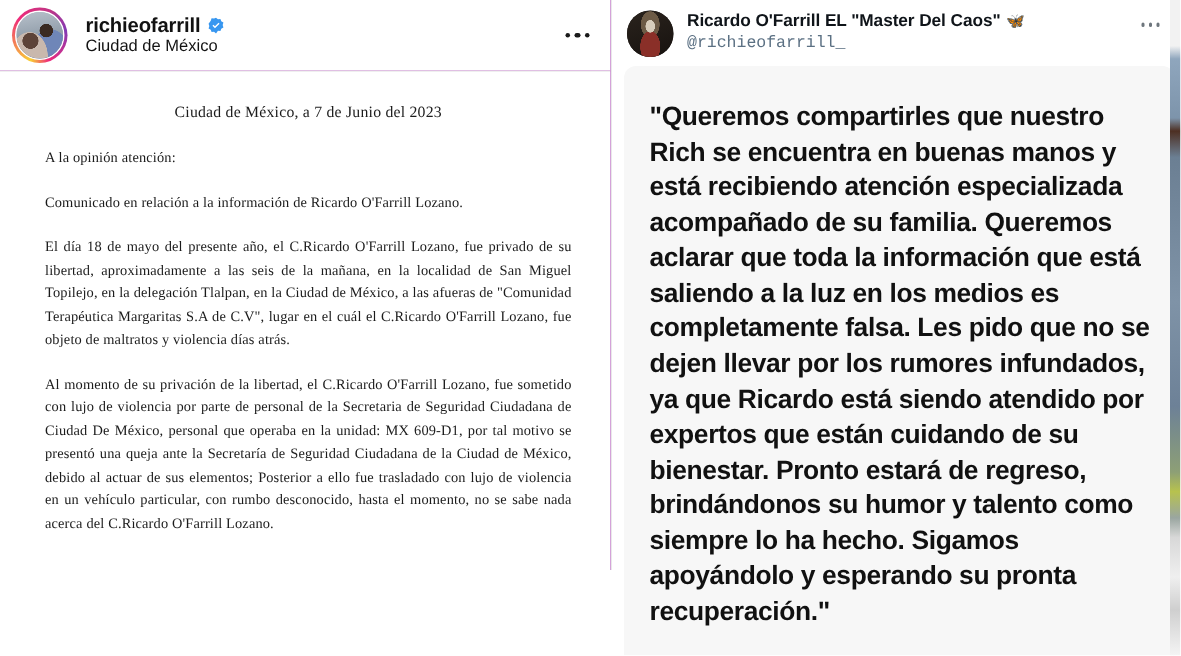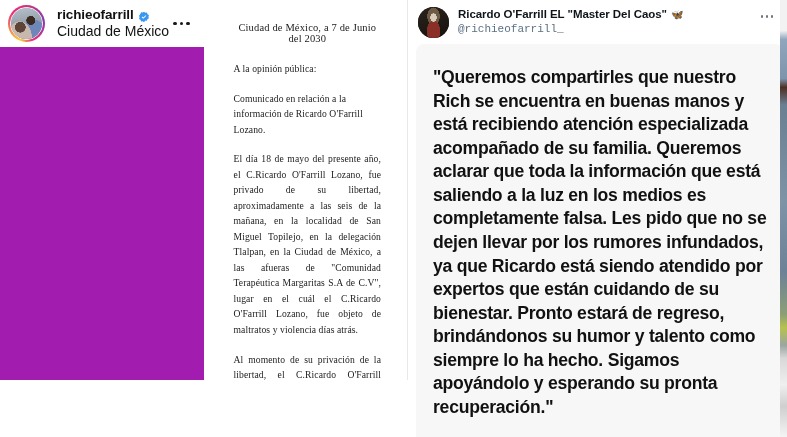--- a/index.html
+++ b/index.html
@@ -22,21 +22,21 @@
   }
 
   
   .left-panel {
     position: relative;
     width: 408px;
     height: 380px;
     background: #a21caf;
     border-right: 1px solid #e9e9e9;
     display: flex;
-    flex-direction: row;
+    flex-direction: column;
     overflow: hidden;
   }
 
   .ig-header {
     display: flex;
     align-items: center;
     height: 47px;
     padding: 0 10px 0 8px;
     background: #ffffff;
     flex: 0 0 auto;
@@ -101,21 +101,21 @@
   }
 
   .verified-badge {
     width: 12px;
     height: 12px;
     display: inline-block;
     flex: 0 0 auto;
   }
 
   .ig-location {
-    font-size: 14px;
+    font-size: 11px;
     color: #121212;
     line-height: 1.2;
   }
 
   .ig-more {
     margin-left: auto;
     display: flex;
     align-items: center;
     gap: 3px;
     padding: 6px 4px;
@@ -332,23 +332,23 @@
       <div class="ig-more">
         <span></span>
         <span></span>
         <span></span>
       </div>
     </div>
 
     <div class="ig-divider"></div>
 
     <div class="doc-sheet">
-      <div class="doc-date">Ciudad de México, a 7 de Junio del 2030</div>
-
-      <p class="doc-p left-align">A la opinión pública:</p>
+      <div class="doc-date">Ciudad de México, a 7 de Junio del 2023</div>
+
+      <p class="doc-p left-align">A la opinión atención:</p>
 
       <p class="doc-p left-align">Comunicado en relación a la información de Ricardo O'Farrill Lozano.</p>
 
       <p class="doc-p">El día 18 de mayo del presente año, el C.Ricardo O'Farrill Lozano, fue privado de su libertad, aproximadamente a las seis de la mañana, en la localidad de San Miguel Topilejo, en la delegación Tlalpan, en la Ciudad de México, a las afueras de "Comunidad Terapéutica Margaritas S.A de C.V", lugar en el cuál el C.Ricardo O'Farrill Lozano, fue objeto de maltratos y violencia días atrás.</p>
 
       <p class="doc-p">Al momento de su privación de la libertad, el C.Ricardo O'Farrill Lozano, fue sometido con lujo de violencia por parte de personal de la Secretaria de Seguridad Ciudadana de Ciudad De México, personal que operaba en la unidad: MX 609-D1, por tal motivo se presentó una queja ante la Secretaría de Seguridad Ciudadana de la Ciudad de México, debido al actuar de sus elementos; Posterior a ello fue trasladado con lujo de violencia en un vehículo particular, con rumbo desconocido, hasta el momento, no se sabe nada acerca del C.Ricardo O'Farrill Lozano.</p>
     </div>
   </div>
 
   <div class="right-panel">

